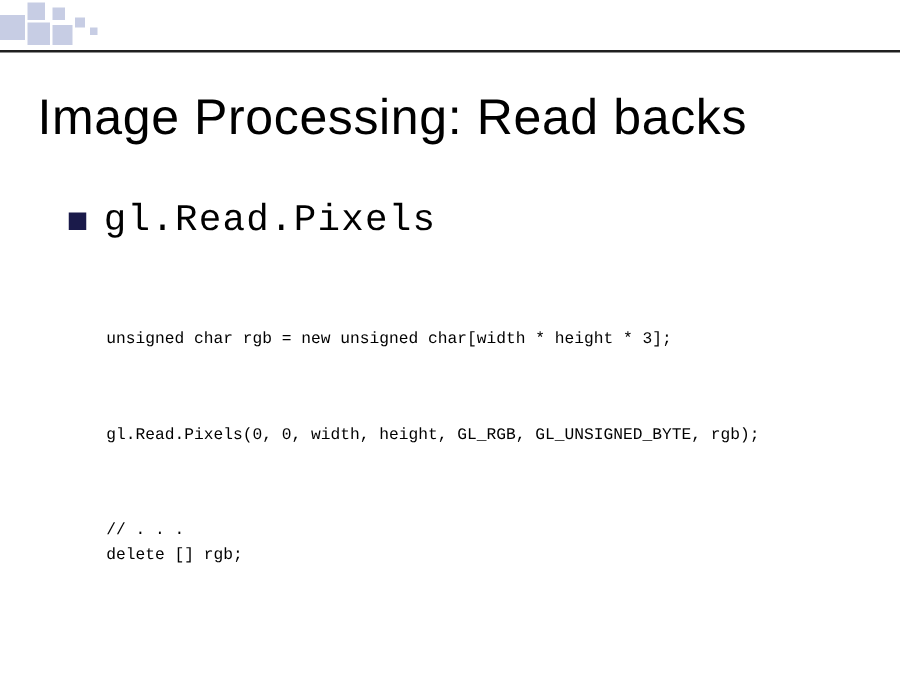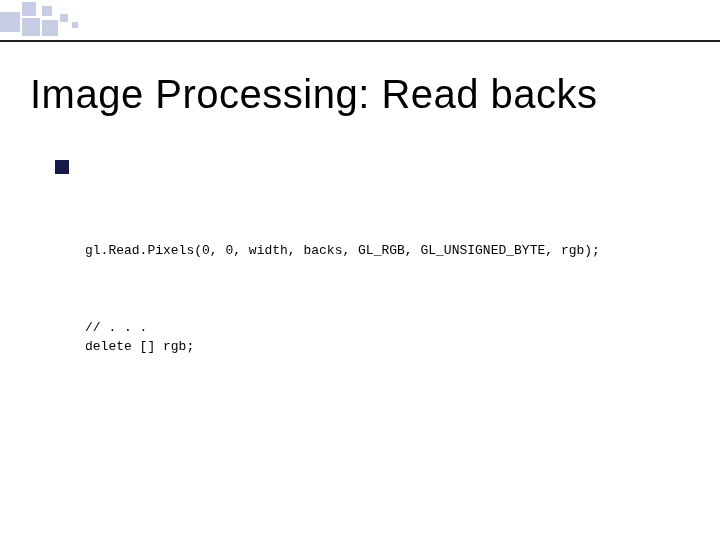--- a/index.html
+++ b/index.html
@@ -106,22 +106,24 @@
     <div class="sq sq7"></div>
   </div>
   <div class="rule"></div>
 
   <div class="title">Image Processing:  Read backs</div>
 
   <div class="body">
 
     <div class="bullet-row">
       <div class="bullet"></div>
+      <div class="bullet-text">gl.Read.Pixels</div>
     </div>
 
     <div class="code">
-      <p>gl.Read.Pixels(0, 0, width, backs, GL_RGB, GL_UNSIGNED_BYTE, rgb);</p>
+      <p>unsigned char rgb = new unsigned char[width * height * 3];</p>
+      <p>gl.Read.Pixels(0, 0, width, height, GL_RGB, GL_UNSIGNED_BYTE, rgb);</p>
       <p>// . . .
 delete [] rgb;</p>
     </div>
 
   </div>
 </div>
 
 </body></html>

